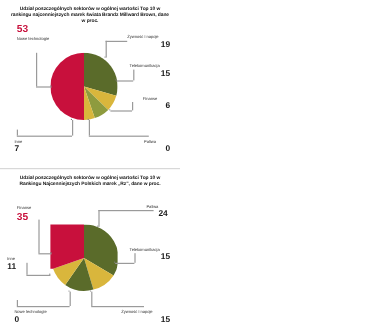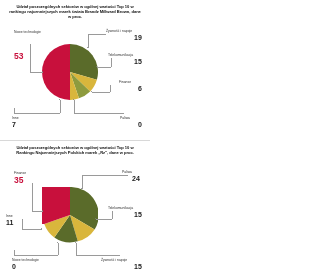--- a/index.html
+++ b/index.html
@@ -67,21 +67,21 @@
     <div class="lead v" style="left:14px;top:108px;height:5px;"></div>
 
     <div class="dot" style="left:42px;top:71px;"></div>
     <div class="dot" style="left:87px;top:47px;"></div>
     <div class="dot" style="left:96px;top:66px;"></div>
     <div class="dot" style="left:91px;top:91px;"></div>
     <div class="dot" style="left:73px;top:99px;"></div>
     <div class="dot" style="left:59px;top:99px;"></div>
 
     <div class="lbl" style="left:14px;top:30px;">Nowe technologie</div>
-    <div class="val hi" style="left:14px;top:52px;">53</div>
+    <div class="val hi" style="left:14px;top:20px;">53</div>
 
     <div class="lbl" style="left:106px;top:29px;">Żywność i napoje</div>
     <div class="val" style="left:134px;top:34px;">19</div>
 
     <div class="lbl" style="left:108px;top:53px;">Telekomunikacja</div>
     <div class="val" style="left:134px;top:58px;">15</div>
 
     <div class="lbl" style="left:119px;top:80px;">Finanse</div>
     <div class="val" style="left:138px;top:85px;">6</div>
 

